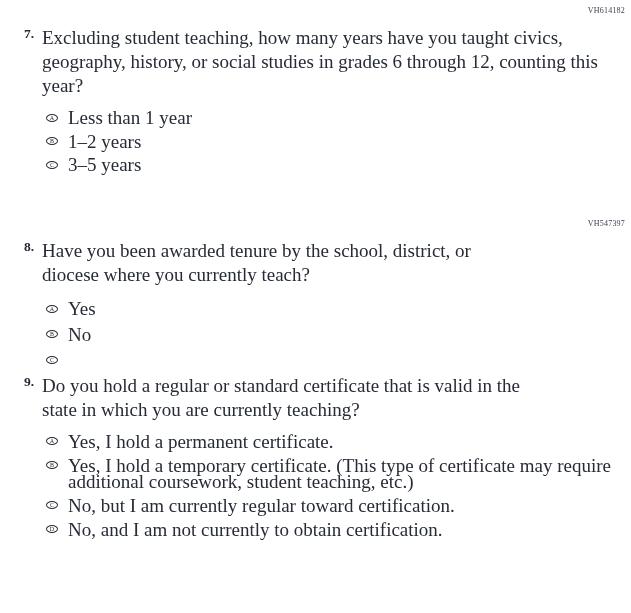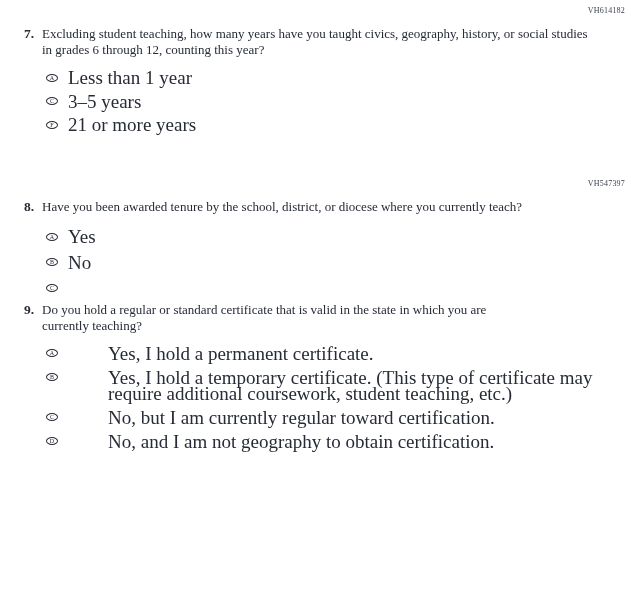--- a/index.html
+++ b/index.html
@@ -28,30 +28,30 @@
   .qnum {
     font-weight: 700;
     min-width: 14px;
     text-align: right;
     margin-left: 20px;
     margin-right: 8px;
     font-size: 13.5px;
     line-height: 16px;
     flex: 0 0 auto;
   }
-  .qtext { font-size: 13px; line-height: 16px; }
+  .qtext { font-size: 19px; line-height: 24px; }
   .qt7 { max-width: 556px; }
   .qt8 { max-width: 486px; }
   .qt9 { max-width: 482px; }
   .opts { margin-left: 46px; margin-top: 12px; }
   .opt { display: flex; align-items: flex-start; }
   .opts-7 .opt { margin-bottom: 7.5px; }
   .opts-8 { margin-top: 14px; text-align: center; }
   .opts-8 .opt { margin-bottom: 9.5px; }
-  .opts-9 .opt { margin-bottom: 8px; gap: 40px; }
+  .opts-9 .opt { margin-bottom: 8px; }
   .bubble {
     flex: 0 0 auto;
     width: 12px;
     height: 8px;
     border: 1px solid #262b36;
     border-radius: 50%;
     display: flex;
     align-items: center;
     justify-content: center;
     font-size: 6px;
@@ -75,29 +75,29 @@
     </div>
     <div class="opts opts-7">
       <div class="opt">
         <div class="bubble">
             <span>A</span>
           </div>
         <div class="olabel">Less than 1 year</div>
       </div>
       <div class="opt">
         <div class="bubble">
+            <span>B</span>
+          </div>
+        <div class="olabel">1–2 years</div>
+      </div>
+      <div class="opt">
+        <div class="bubble">
             <span>C</span>
           </div>
         <div class="olabel">3–5 years</div>
-      </div>
-      <div class="opt">
-        <div class="bubble">
-            <span>F</span>
-          </div>
-        <div class="olabel">21 or more years</div>
       </div>
     </div>
   </div>
 
   <div class="question">
     <div class="qcode c2">VH547397</div>
     <div class="qhead">
       <div class="qnum">8.</div>
       <div class="qtext qt8">Have you been awarded tenure by the school, district, or diocese where you currently teach?</div>
     </div>
@@ -143,18 +143,18 @@
       <div class="opt">
         <div class="bubble">
             <span>C</span>
           </div>
         <div class="olabel">No, but I am currently regular toward certification.</div>
       </div>
       <div class="opt">
         <div class="bubble">
             <span>D</span>
           </div>
-        <div class="olabel">No, and I am not geography to obtain certification.</div>
+        <div class="olabel">No, and I am not currently to obtain certification.</div>
       </div>
     </div>
   </div>
 
 </div>
 
 </body></html>

